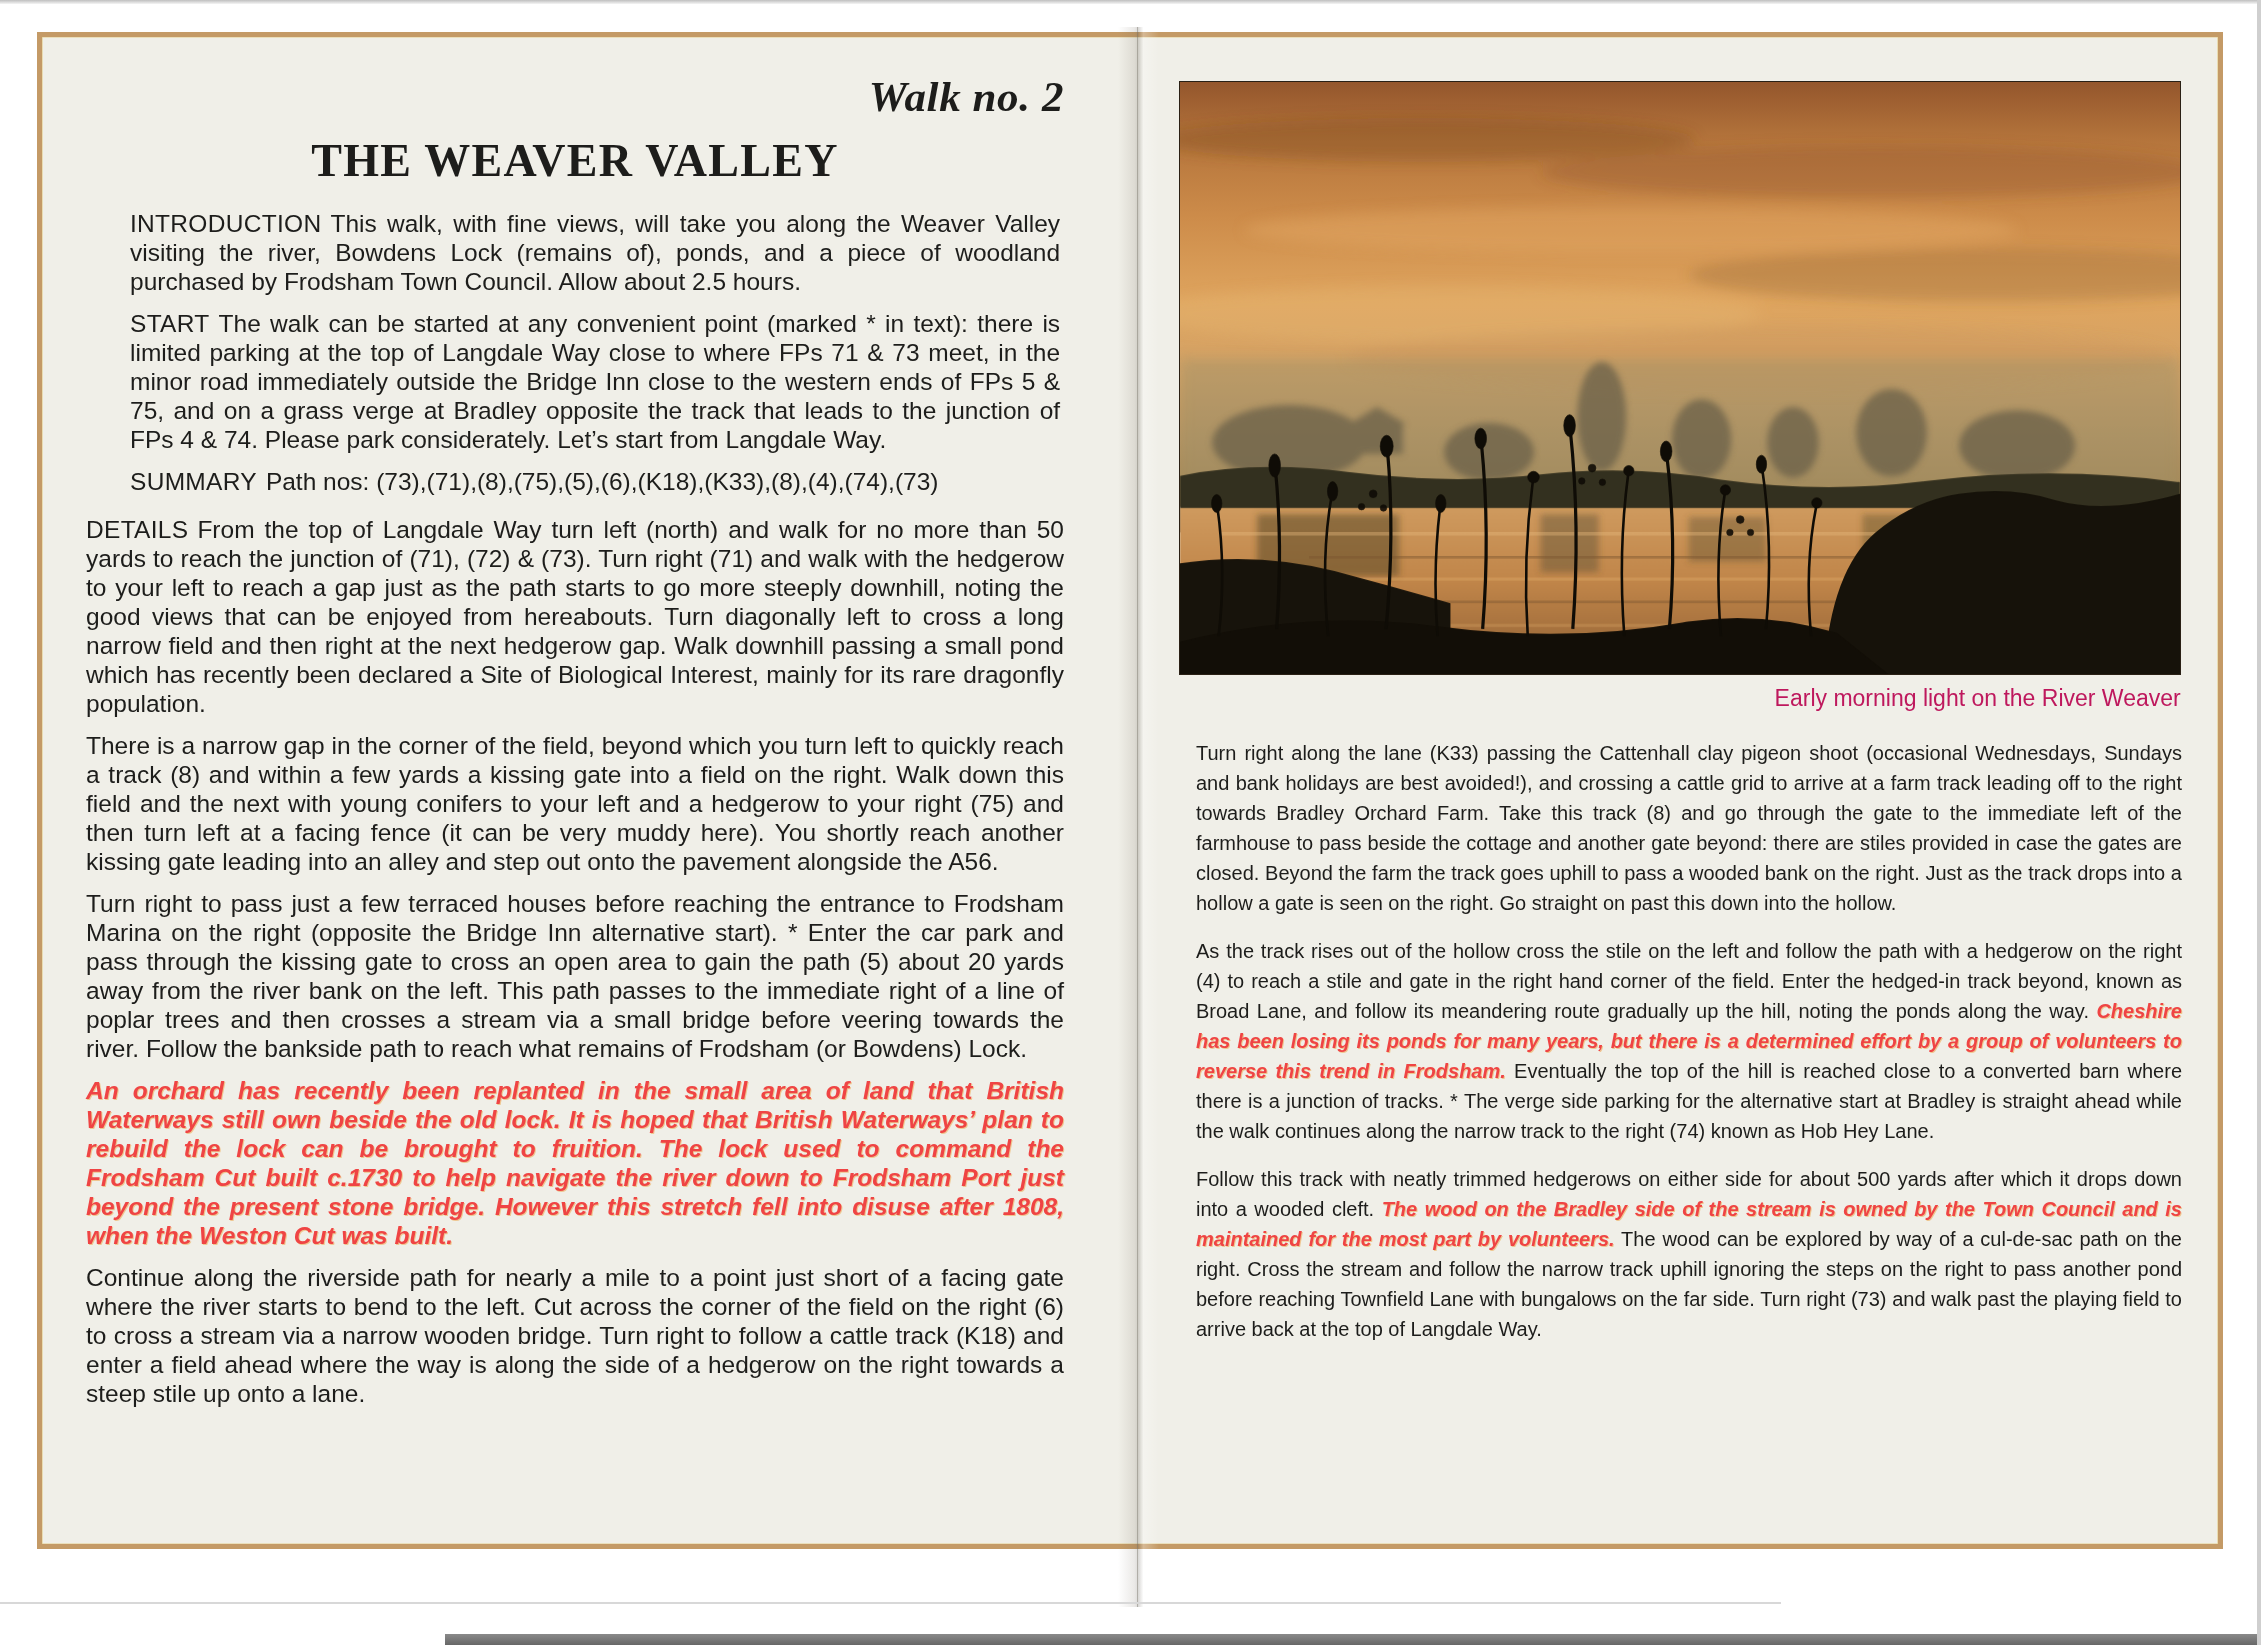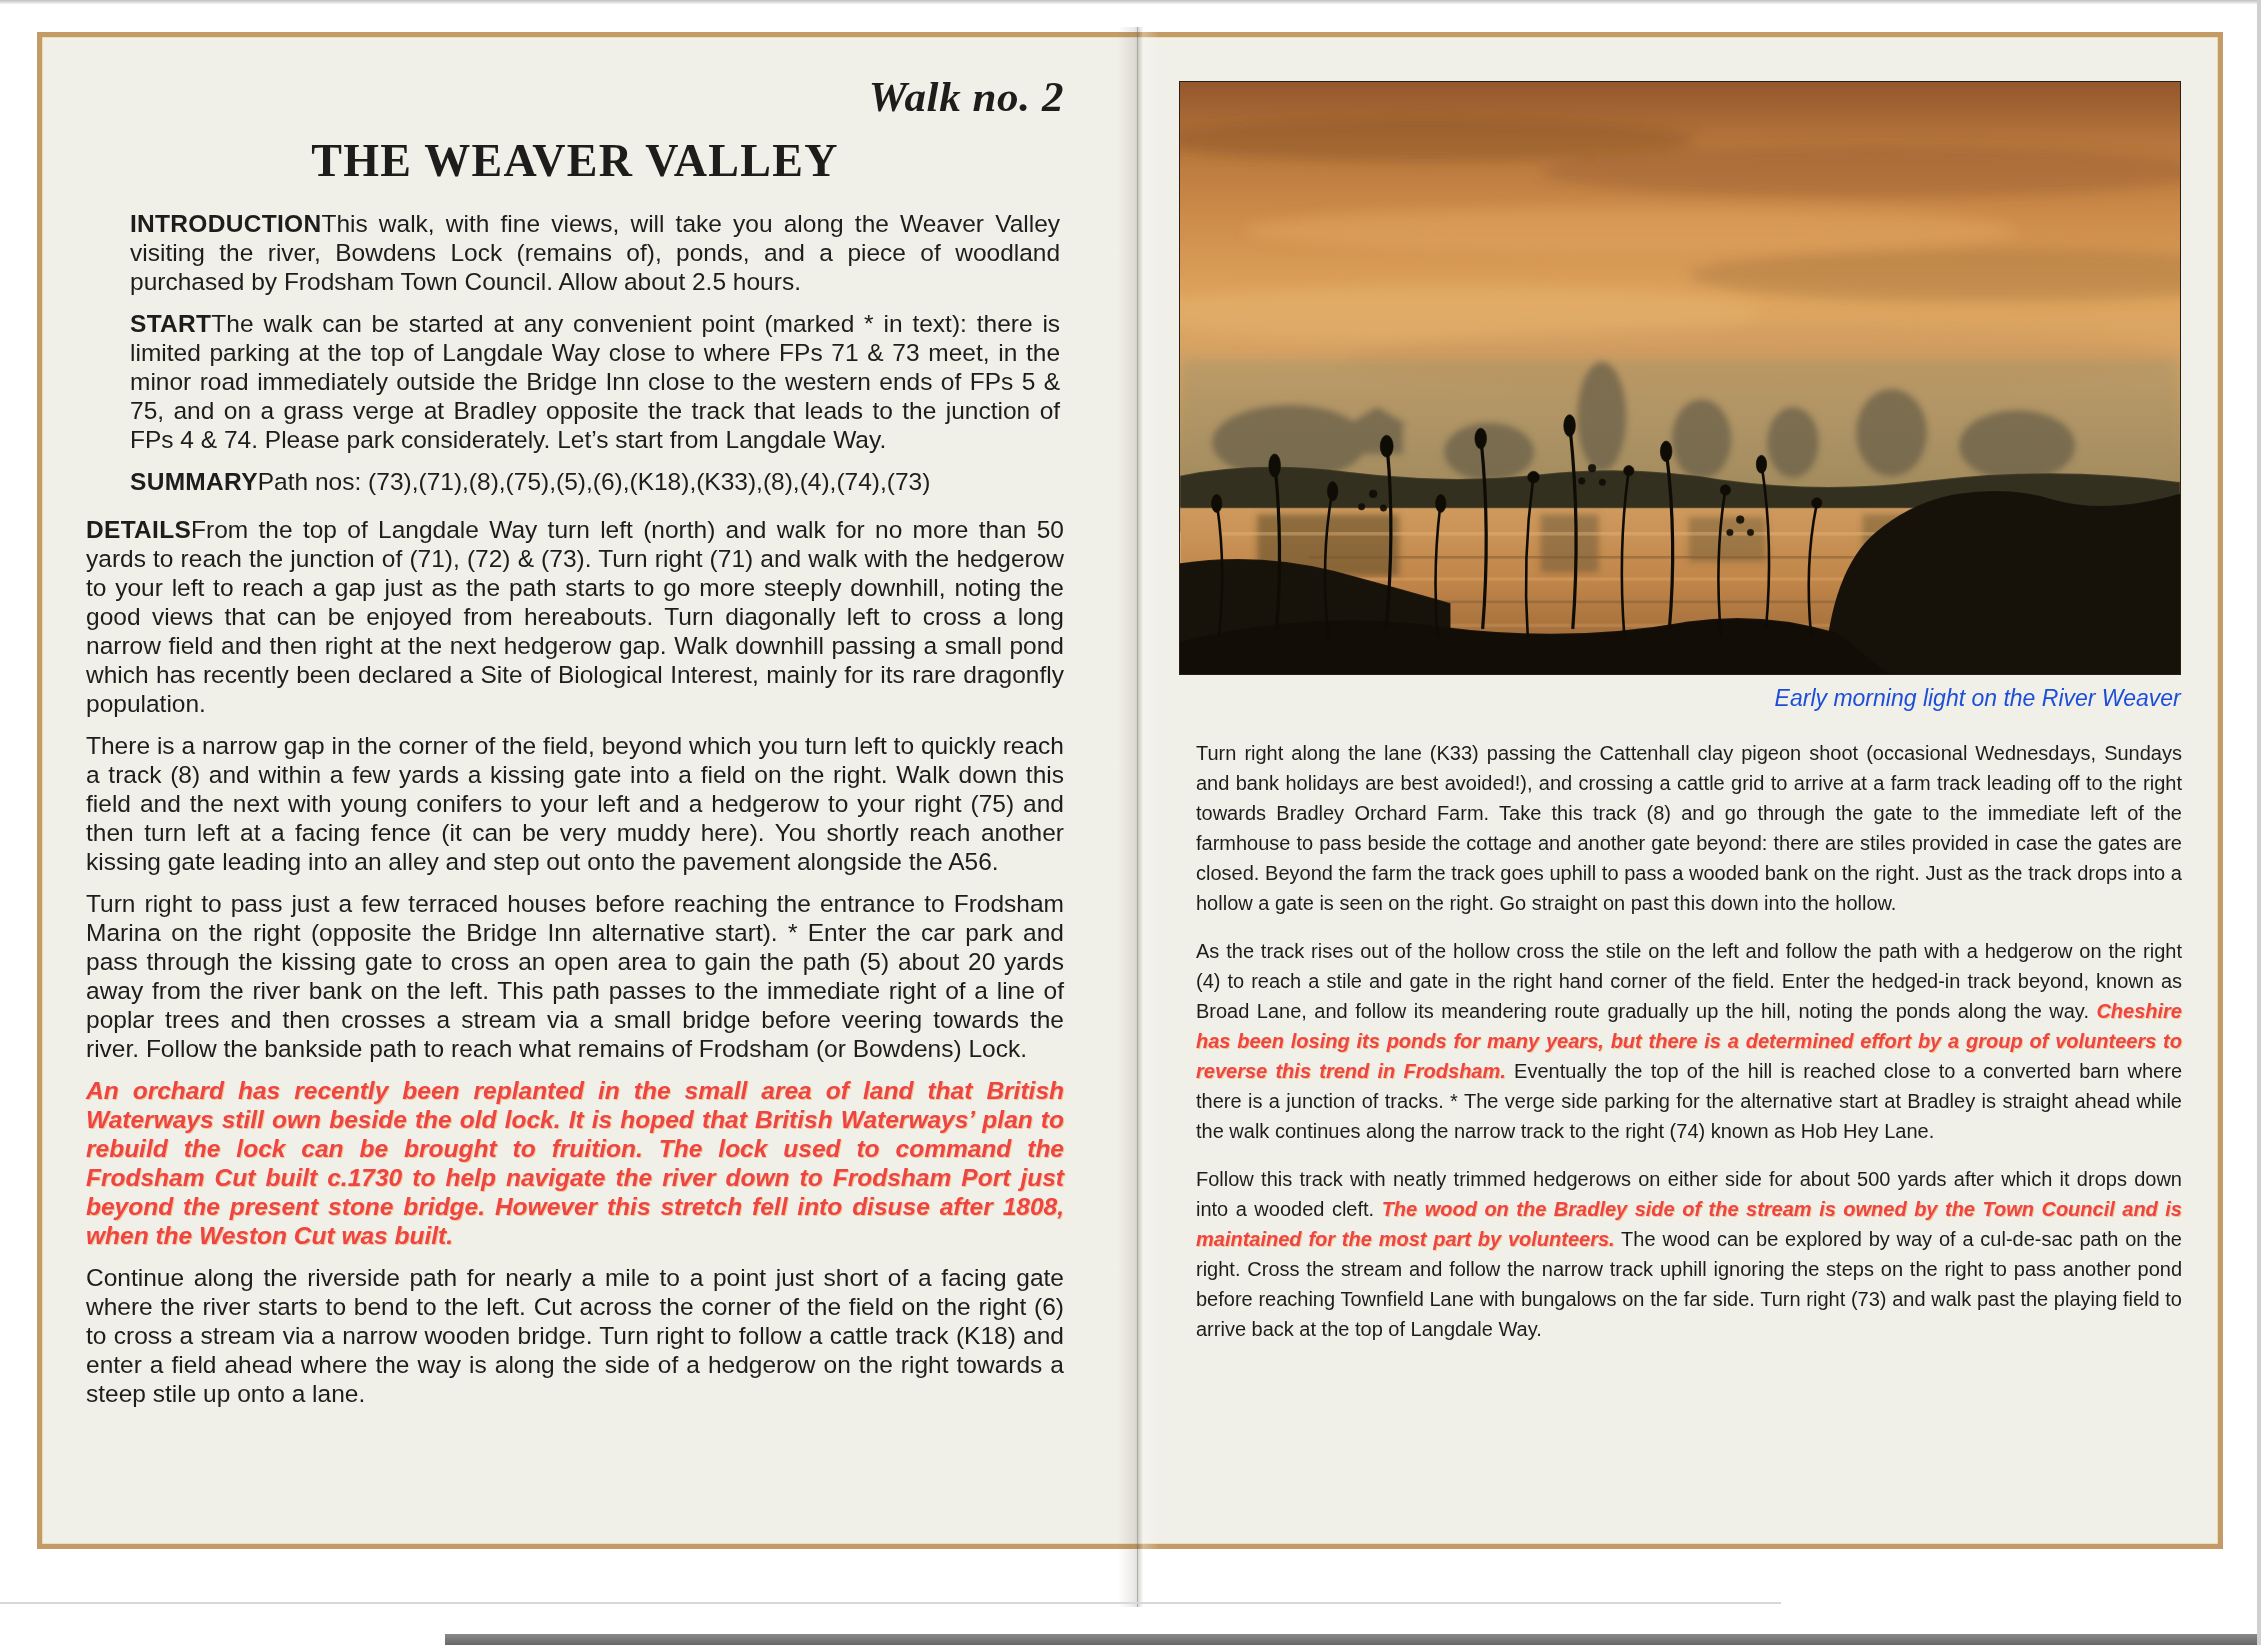--- a/index.html
+++ b/index.html
@@ -38,36 +38,36 @@
   }
   .main-title{
     font-family:"Liberation Serif", serif;font-weight:bold;
     font-size:46px;text-align:center;margin:0 0 22px 0;letter-spacing:1.3px;
   }
   .body-p{
     font-size:24.5px;line-height:29px;text-align:justify;
     margin:0 0 13px 0;
   }
   .indent{margin-left:44px;margin-right:3.9px;}
-  .sec-label{font-weight:bold;letter-spacing:0.3px;}
+  .sec-label{font-weight:normal;letter-spacing:0.3px;margin-right:9px;}
   .summary-p{margin-bottom:19.4px;}
   .red-text{
     color:#ef4444;font-weight:bold;font-style:italic;
     text-shadow:1px 1px 0 rgba(238,150,40,0.45);
   }
 
   
   .page-right{position:absolute;left:1196px;top:81px;width:986px;}
   .photo-wrap{
     position:relative;margin-left:-17px;width:1002px;height:594px;
     border:1.3px solid #2a2015;box-sizing:border-box;overflow:hidden;
   }
   .photo-wrap svg{display:block;width:100%;height:100%;}
   .photo-caption{
-    font-size:23px;font-style:italic;color:#1d4ed8;
+    font-size:23px;color:#be185d;
     text-align:right;margin:10.3px 1.3px 26px 0;
   }
   .rp{font-size:20px;line-height:30px;text-align:justify;margin:0 0 18px 0;}
 </style>
 </head>
 <body>
 
 <div id="scan">
   <div class="top-edge"></div>
   <div class="frame"></div>

